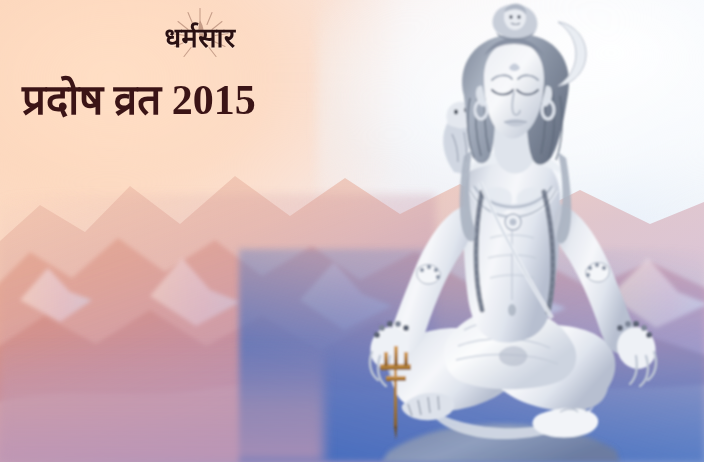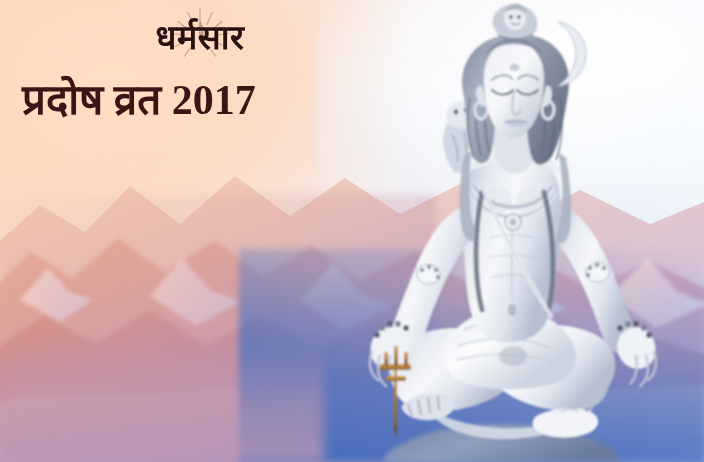--- a/index.html
+++ b/index.html
@@ -79,21 +79,21 @@
     position:absolute;left:0;top:8px;width:400px;height:56px;
     display:flex;align-items:center;justify-content:center;
   }
   .logo-rays{
     position:absolute;left:50%;top:50%;transform:translate(-50%,-54%);
     width:86px;height:62px;opacity:.55;
   }
   .logo-text{
     position:relative;z-index:2;
     font-family:"Liberation Serif", serif;
-    font-weight:700;font-size:34px;letter-spacing:.5px;
+    font-weight:700;font-size:27px;letter-spacing:.5px;
     color:#2a1012;
     text-shadow:0 1px 0 rgba(255,255,255,.35);
   }
 
   
   .title-hi{
     position:absolute;left:22px;top:78px;width:370px;
     font-family:"Liberation Serif", serif;
     font-weight:700;font-size:42px;line-height:1.05;
     color:#3b1416;white-space:nowrap;
@@ -432,16 +432,16 @@
         <line x1="18" y1="44" x2="29" y2="39"></line>
         <line x1="68" y1="44" x2="57" y2="39"></line>
         <line x1="27" y1="54" x2="34" y2="45"></line>
         <line x1="59" y1="54" x2="52" y2="45"></line>
       </g>
       <path d="M43,18 C47,24 48,32 45,40 C42,34 40,26 43,18 Z" fill="#7d4b3c" opacity=".8"></path>
     </svg>
     <span class="logo-text">धर्मसार</span>
   </div>
 
-  <div class="title-hi">प्रदोष व्रत 2017</div>
+  <div class="title-hi">प्रदोष व्रत 2015</div>
 
 
 </div>
 
 </body></html>

